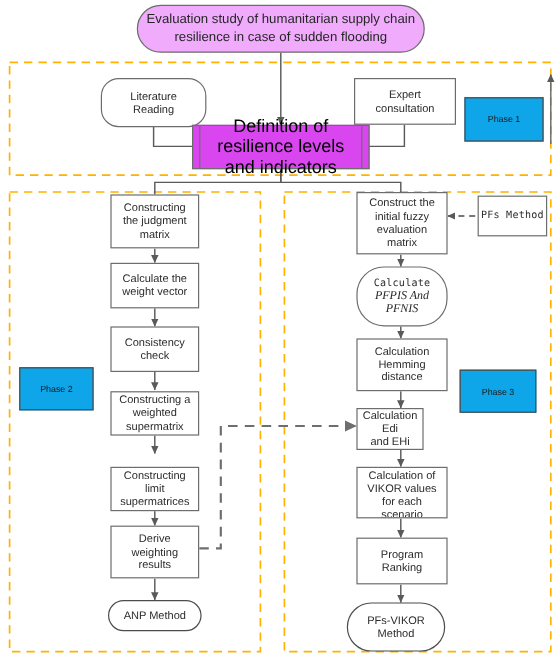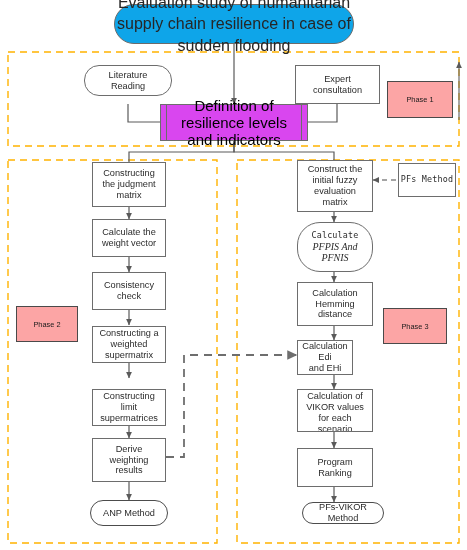--- a/index.html
+++ b/index.html
@@ -31,22 +31,22 @@
   .rect .txt{padding:0 2px;}
   .term{
     border:1.3px solid #4c4c4c;
     border-radius:999px;
     font-size:9.2px;
     background:#ffffff;
   }
   .title-term{
     border:1.4px solid #6b6b6b;
     border-radius:999px;
-    background:#0ea5e9;
-    font-size:16px;
+    background:#f0abfc;
+    font-size:11px;
     color:#262626;
     line-height:1.35;
   }
   .predef{
     border:1.3px solid #6d6d6d;
     font-size:15px;
     position:absolute;
     box-sizing:border-box;
     background:#d946ef;
     display:flex;align-items:center;justify-content:center;
@@ -55,21 +55,21 @@
   .predef::before,.predef::after{
     content:"";position:absolute;top:0;bottom:0;width:0;
     border-left:1.3px solid #6d6d6d;
   }
   .predef::before{left:5px;}
   .predef::after{right:5px;}
 
   .phase-tag{
     position:absolute;
     box-sizing:border-box;
-    background:#fca5a5;
+    background:#0ea5e9;
     border:1.4px solid #4a4a4a;
     display:flex;align-items:center;justify-content:center;
     font-size:7.4px;
     color:#1a1a1a;
     z-index:4;
   }
 
   .mono{font-family:"DejaVu Sans Mono", monospace;font-size:8.4px;letter-spacing:.2px;}
   .serif-ital{font-family:"Liberation Serif", serif;font-style:italic;font-size:10px;}
 
@@ -126,21 +126,21 @@
 
     <path d="M166,457 L184,457 L184,355 L297,355" fill="none" stroke="#6e6e6e" stroke-width="1.8" stroke-dasharray="8,6" marker-end="url(#arwd)"></path>
 
     <line x1="459" y1="120" x2="459" y2="62" stroke="#6a6a6a" stroke-width="1.2" marker-end="url(#arwup)"></line>
   </svg>
 
   <div class="node title-term" style="left:114px;top:4px;width:240px;height:40px;">
     <span>Evaluation study of humanitarian supply chain resilience in case of sudden flooding</span>
   </div>
 
-  <div class="node rect" style="left:84px;top:65px;width:88px;height:31px;border-radius:15px;">
+  <div class="node rect" style="left:84px;top:65px;width:88px;height:41px;border-radius:15px;">
     <span class="txt">
       <span>Literature</span><br>
       <span>Reading</span>
     </span>
   </div>
 
   <div class="node rect" style="left:295px;top:65px;width:85px;height:39px;">
     <span class="txt">
       <span>Expert</span><br>
       <span>consultation</span>
@@ -253,21 +253,21 @@
     </span>
   </div>
 
   <div class="node rect" style="left:297px;top:448px;width:76px;height:39px;">
     <span class="txt">
       <span>Program</span><br>
       <span>Ranking</span>
     </span>
   </div>
 
-  <div class="node term" style="left:302px;top:502px;width:82px;height:22px;">
+  <div class="node term" style="left:289px;top:502px;width:82px;height:41px;">
     <span>
       <span>PFs-VIKOR</span><br>
       <span>Method</span>
     </span>
   </div>
 
   <div class="node rect" style="left:398px;top:163px;width:58px;height:34px;">
     <span class="mono">PFs Method</span>
   </div>
 

